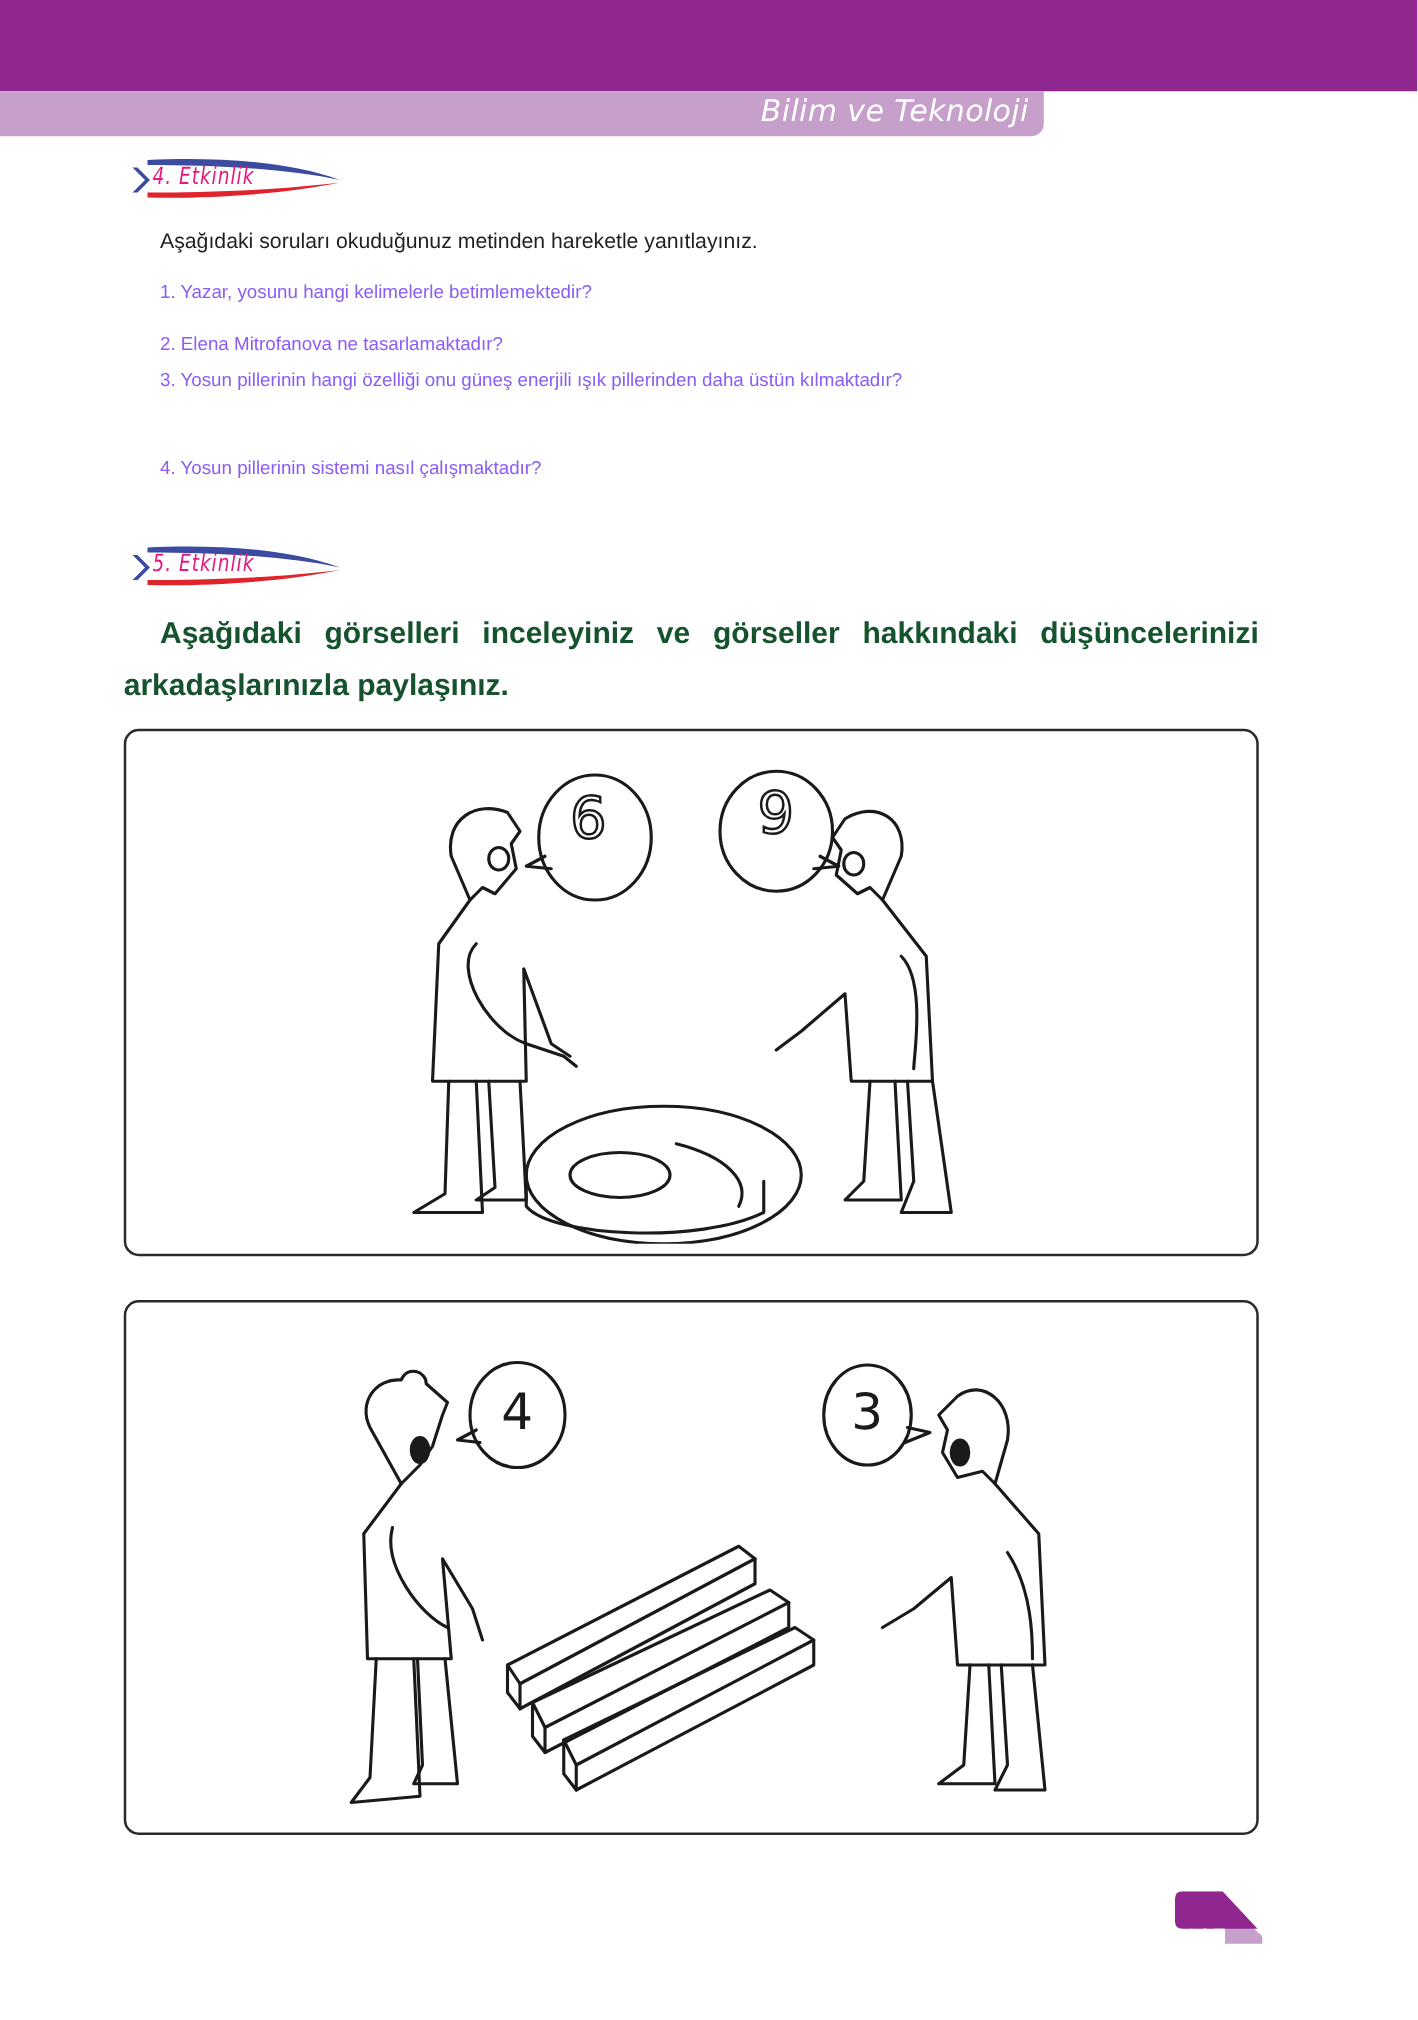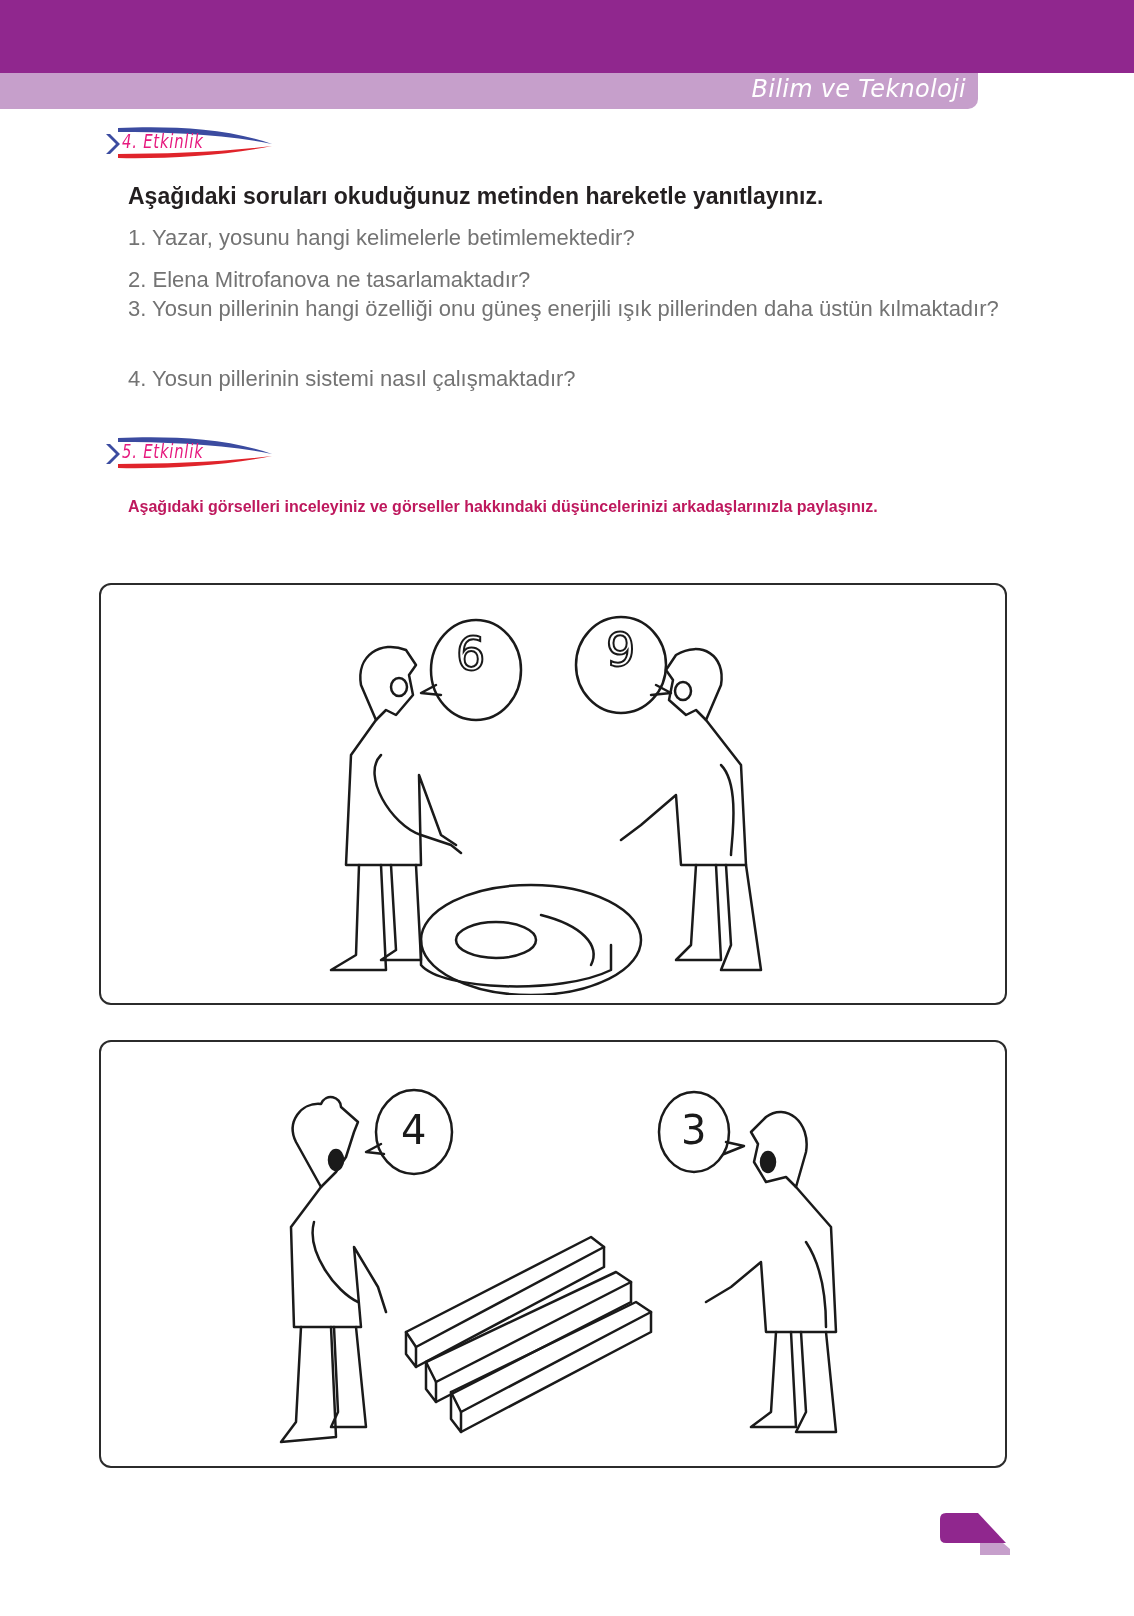--- a/index.html
+++ b/index.html
@@ -4,44 +4,44 @@
   <style>
     html, body { margin: 0; padding: 0; }
     body {
       width: 1134px; height: 1616px; position: relative; overflow: hidden;
       background: #ffffff;
       font-family: "Liberation Sans", sans-serif;
       color: #231f20;
     }
     .top-bar { position: absolute; left: 0; top: 0; width: 1134px; height: 73px; background: #90278e; }
     .sub-bar {
-      position: absolute; left: 0; top: 73px; width: 978px; height: 36px;
+      position: absolute; left: 0; top: 73px; width: 835px; height: 36px;
       background: #c69fcb; border-bottom-right-radius: 10px;
     }
     .subject-title {
       position: absolute; right: 12px; top: 2px;
       font-family: "DejaVu Sans", sans-serif; font-style: italic; font-size: 24px;
       color: #ffffff; letter-spacing: 0.3px;
     }
     .activity-banner { position: absolute; left: 104px; width: 170px; height: 40px; }
     .activity-banner svg { position: absolute; left: 0; top: 0; }
     .activity-label {
       position: absolute; left: 18px; top: 6px;
       font-family: "DejaVu Sans", sans-serif; font-style: italic; font-size: 19px;
       color: #e6197e; letter-spacing: 1px; transform: scaleX(0.78); transform-origin: left center;
     }
     .instruction {
-      position: absolute; left: 128px; font-weight: bold; font-size: 23px; color: #231f20;
+      position: absolute; left: 128px; font-weight: normal; font-size: 17px; color: #231f20;
     }
     .question {
-      position: absolute; left: 128px; font-size: 22px; color: #737373;
+      position: absolute; left: 128px; font-size: 15px; color: #8b5cf6;
     }
     .para {
-      position: absolute; left: 99px; width: 908px; font-weight: bold; font-size: 16px;
-      line-height: 42px; text-indent: 29px; text-align: justify; color: #be185d;
+      position: absolute; left: 99px; width: 908px; font-weight: bold; font-size: 24px;
+      line-height: 42px; text-indent: 29px; text-align: justify; color: #14532d;
     }
     .figure-box {
       position: absolute; left: 99px; width: 904px;
       border: 2.5px solid #2b2b2b; border-radius: 12px; background: #fff;
     }
     .figure-box svg { position: absolute; }
     .page-badge { position: absolute; left: 940px; top: 1513px; width: 70px; height: 44px; }
     .page-number {
       position: absolute; left: 0; top: 2px; width: 48px; text-align: center;
       font-size: 20px; color: #ffffff; margin-top: 25px;

